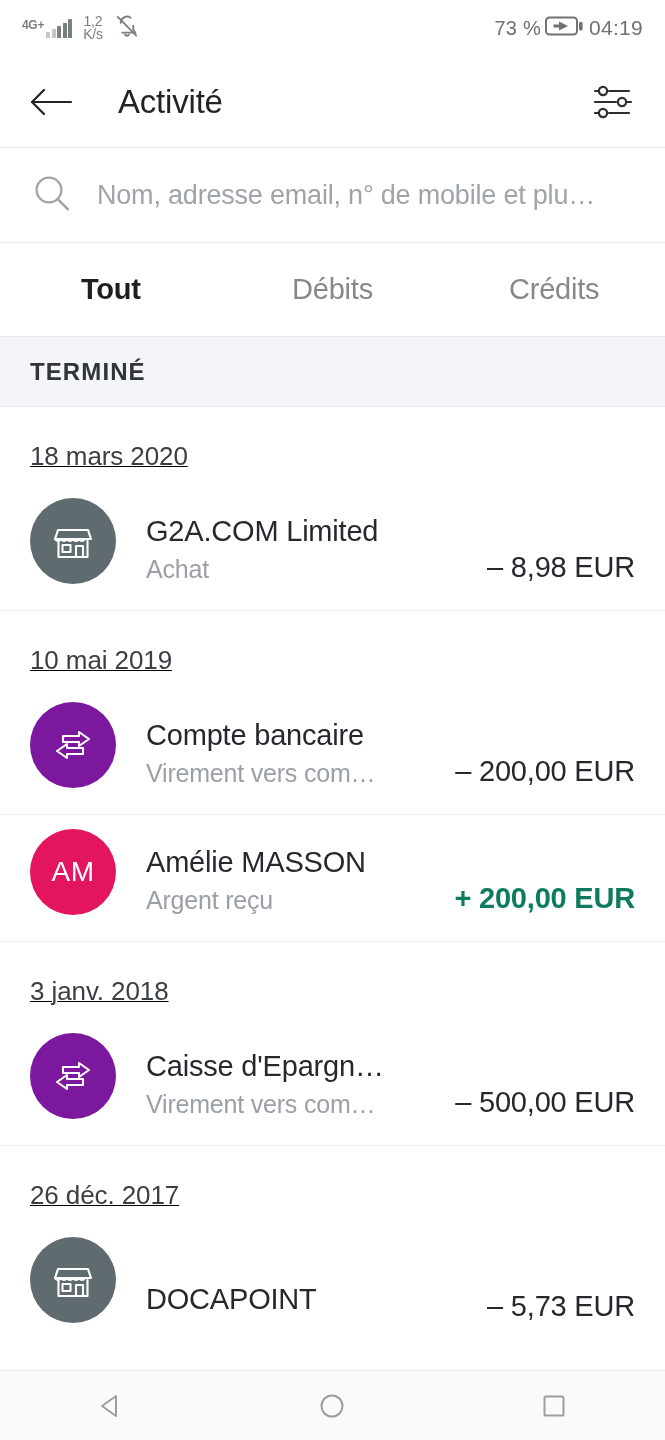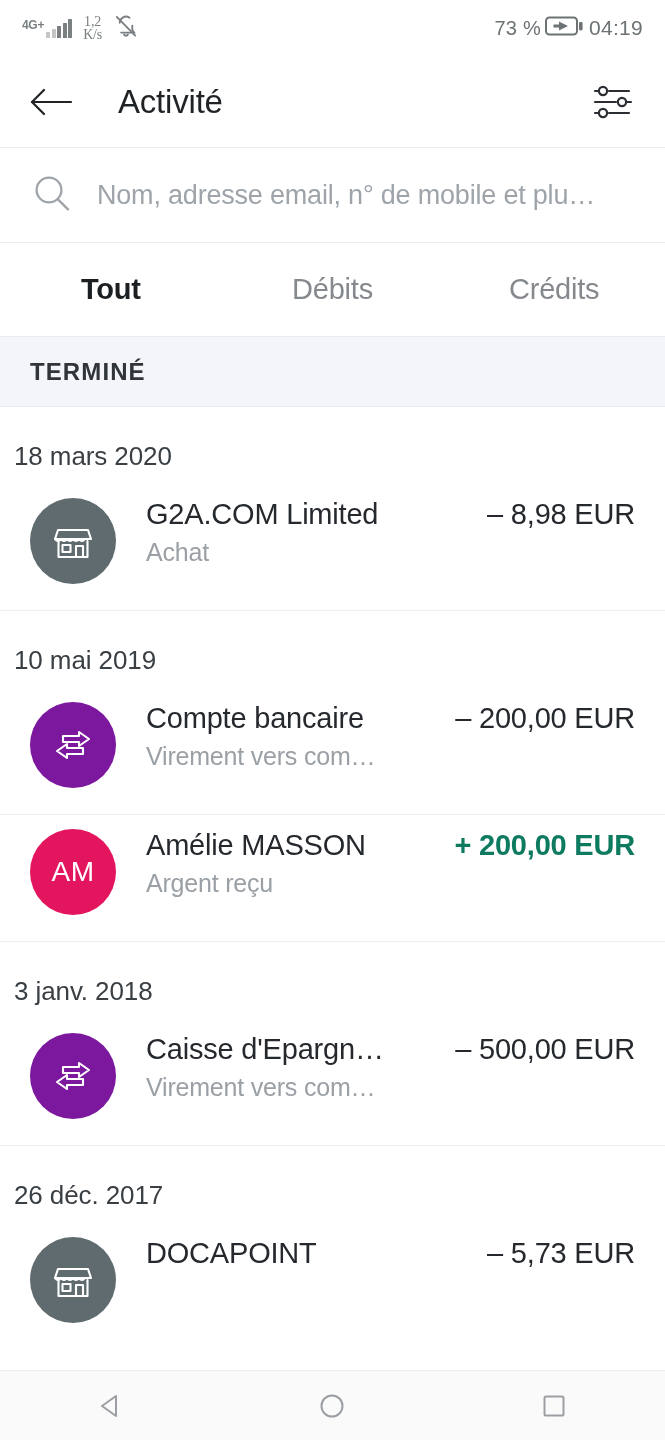--- a/index.html
+++ b/index.html
@@ -21,21 +21,21 @@
   .sb-right { display:flex; align-items:center; gap:4px; }
   .net-wrap { display:flex; align-items:flex-end; gap:2px; }
   .net-label { font-size:12px; font-weight:700; line-height:1; color:#7a7f82; transform:translateY(-7px); letter-spacing:-.3px; }
   .bars { display:flex; align-items:flex-end; gap:1.5px; height:19px; }
   .bars i { width:4px; background:#7a7f82; display:block; border-radius:.5px; }
   .bars i:nth-child(1){ height:6px; opacity:.45; }
   .bars i:nth-child(2){ height:9px; opacity:.45; }
   .bars i:nth-child(3){ height:12px; }
   .bars i:nth-child(4){ height:15px; }
   .bars i:nth-child(5){ height:19px; }
-  .rate { font-size:14px; line-height:13px; color:#7a7f82; text-align:center; letter-spacing:-.2px;font-family:Liberation Serif, serif; }
+  .rate { font-size:14px; line-height:13px; color:#7a7f82; text-align:center; letter-spacing:-.2px; }
   .rate span { display:block; }
   .sb-pct { font-size:20px; color:#6d7275; letter-spacing:.2px; }
   .sb-time { font-size:21px; color:#6d7275; letter-spacing:.3px; }
 
   
   .appbar {
     height:92px; flex:0 0 92px;
     display:flex; align-items:center; padding:0 28px;
     background:#fff; border-bottom:1px solid #e9ebee;
   }
@@ -66,24 +66,24 @@
 
   
   .section-band {
     height:70px; flex:0 0 70px; display:flex; align-items:center;
     padding:0 30px; background:#f3f5f8; border-bottom:1px solid #e6e9ed;
   }
   .section-band span { font-size:24px; font-weight:700; color:#30353a; letter-spacing:1.1px; }
 
   
   .list { flex:1 1 auto; overflow:hidden; background:#fff; }
-  .date-row { padding:34px 30px 12px 14px; }
+  .date-row { padding:34px 30px 12px 30px;text-decoration:underline; }
   .date-row span { font-size:26px; color:#3a3f44; letter-spacing:-.1px; }
   .txn {
-    display:flex; align-items:flex-start; padding:14px 30px 26px 30px;
+    display:flex; align-items:flex-end; padding:14px 30px 26px 30px;
     border-bottom:1px solid #eceef1; background:#fff;
   }
   .txn.nobord { border-bottom:none; }
   .avatar {
     width:86px; height:86px; border-radius:50%; flex:0 0 86px;
     display:flex; align-items:center; justify-content:center; color:#fff;
   }
   .avatar .initials { font-size:28px; letter-spacing:.5px; }
   .txn-main { flex:1 1 auto; min-width:0; margin-left:30px; padding-right:14px; }
   .txn-title { font-size:29px; color:#25292d; white-space:nowrap; overflow:hidden; letter-spacing:-.2px; }

